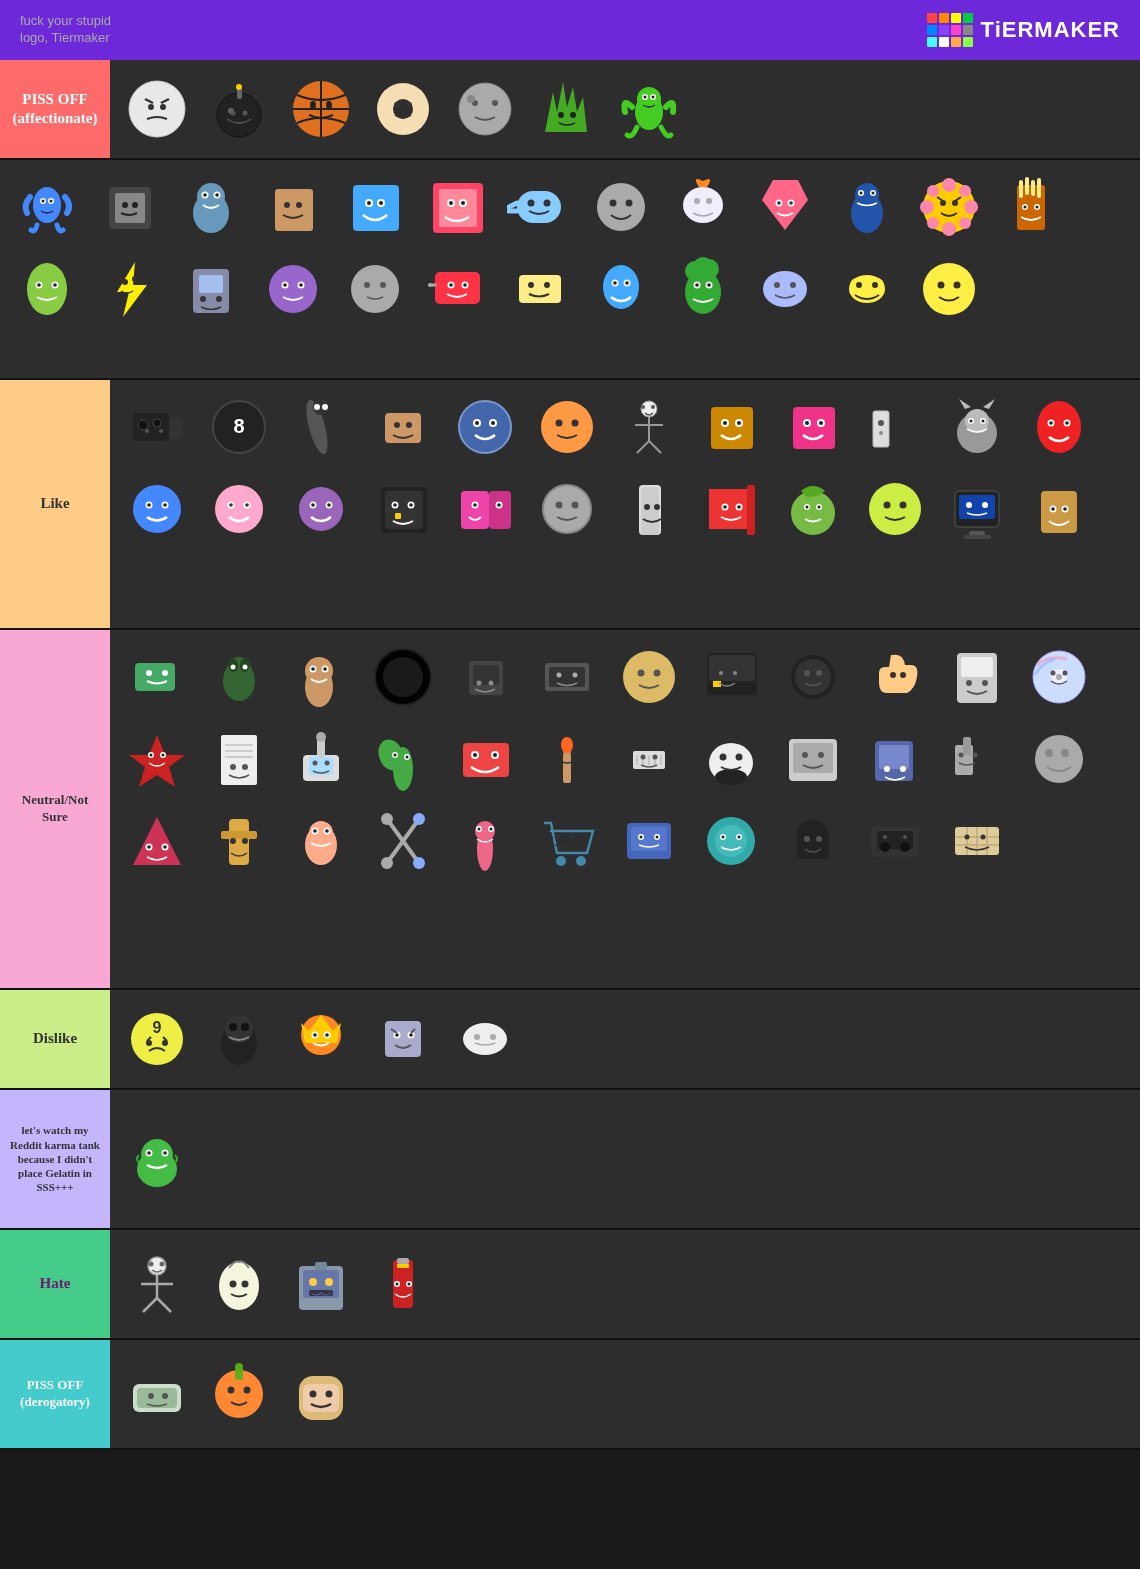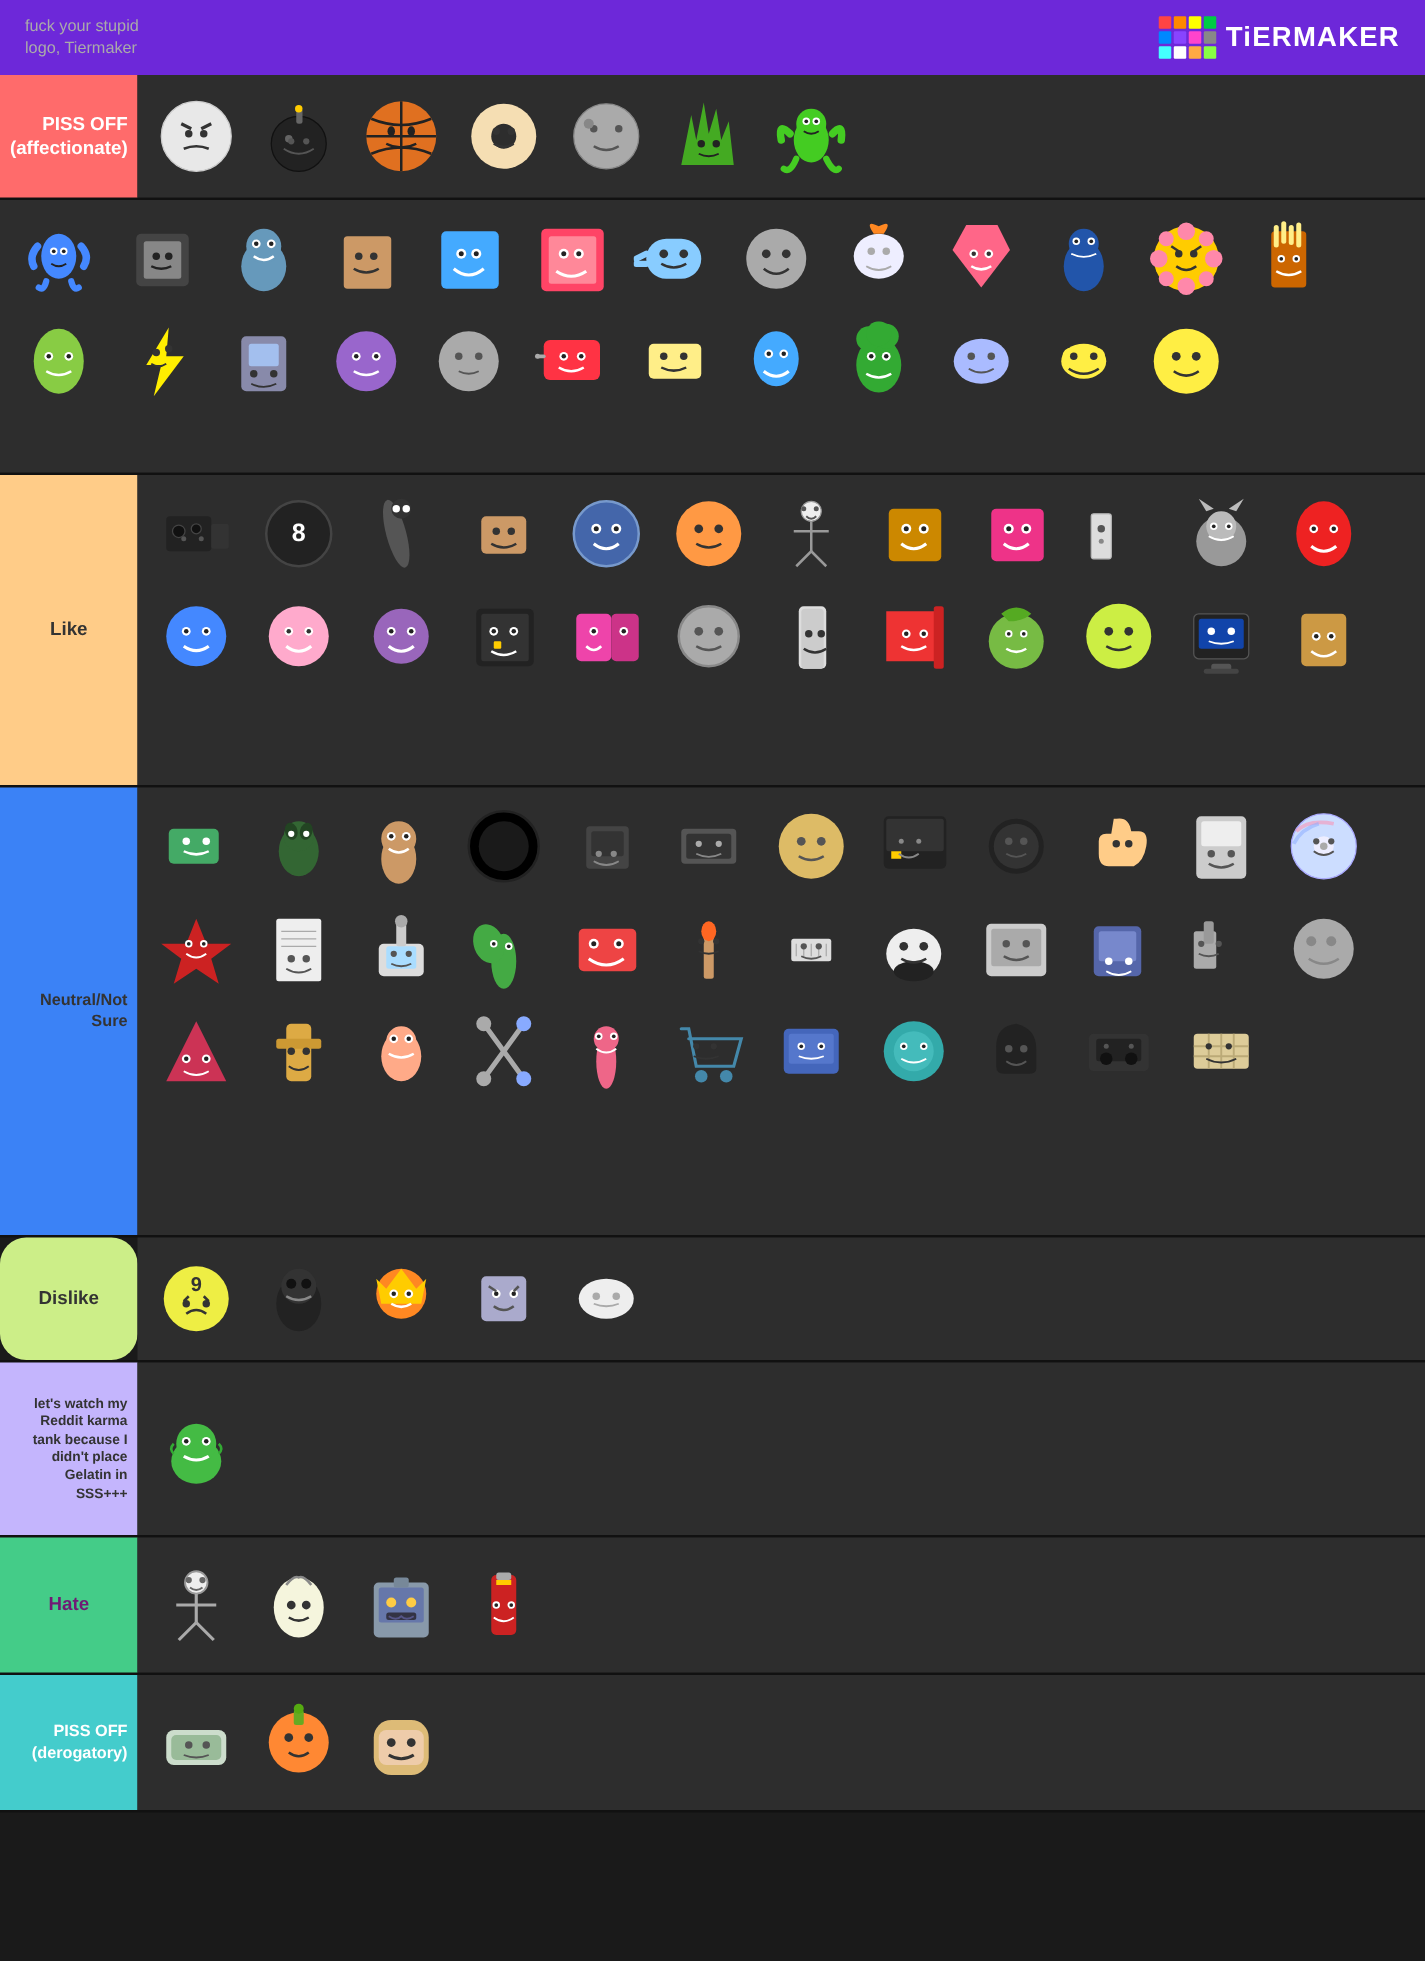--- a/index.html
+++ b/index.html
@@ -49,41 +49,42 @@
       display: flex;
       min-height: 100px;
       border-bottom: 2px solid #111;
     }
     .tier-label {
       min-width: 110px;
       max-width: 110px;
       display: flex;
       align-items: center;
       justify-content: center;
-      text-align: right;
+      text-align: center;
       font-weight: bold;
       font-size: 15px;
       padding: 8px;
       line-height: 1.3;
+      font-family: Liberation Serif, serif;
     }
     .tier-content {
       flex: 1;
       background: #2d2d2d;
       display: flex;
       flex-wrap: wrap;
       align-items: center;
       padding: 8px;
       gap: 4px;
     }
     
     .tier-piss-off { background: #ff6b6b; color: white; }
     .tier-love { background: #ff9999; color: white; }
     .tier-like { background: #ffcc88; color: #333; }
-    .tier-neutral { background: #3b82f6; color: #333; }
-    .tier-dislike { background: #ccee88; color: #333; border-radius: 21px; }
+    .tier-neutral { background: #f9a8d4; color: #333; }
+    .tier-dislike { background: #ccee88; color: #333; }
     .tier-gelatin { background: #c4b5fd; color: #333; }
     .tier-hate { background: #44cc88; color: #701a75; }
     .tier-piss-off-derog { background: #44cccc; color: white; }
 
     
     svg.char {
       width: 65px;
       height: 65px;
     }
 

